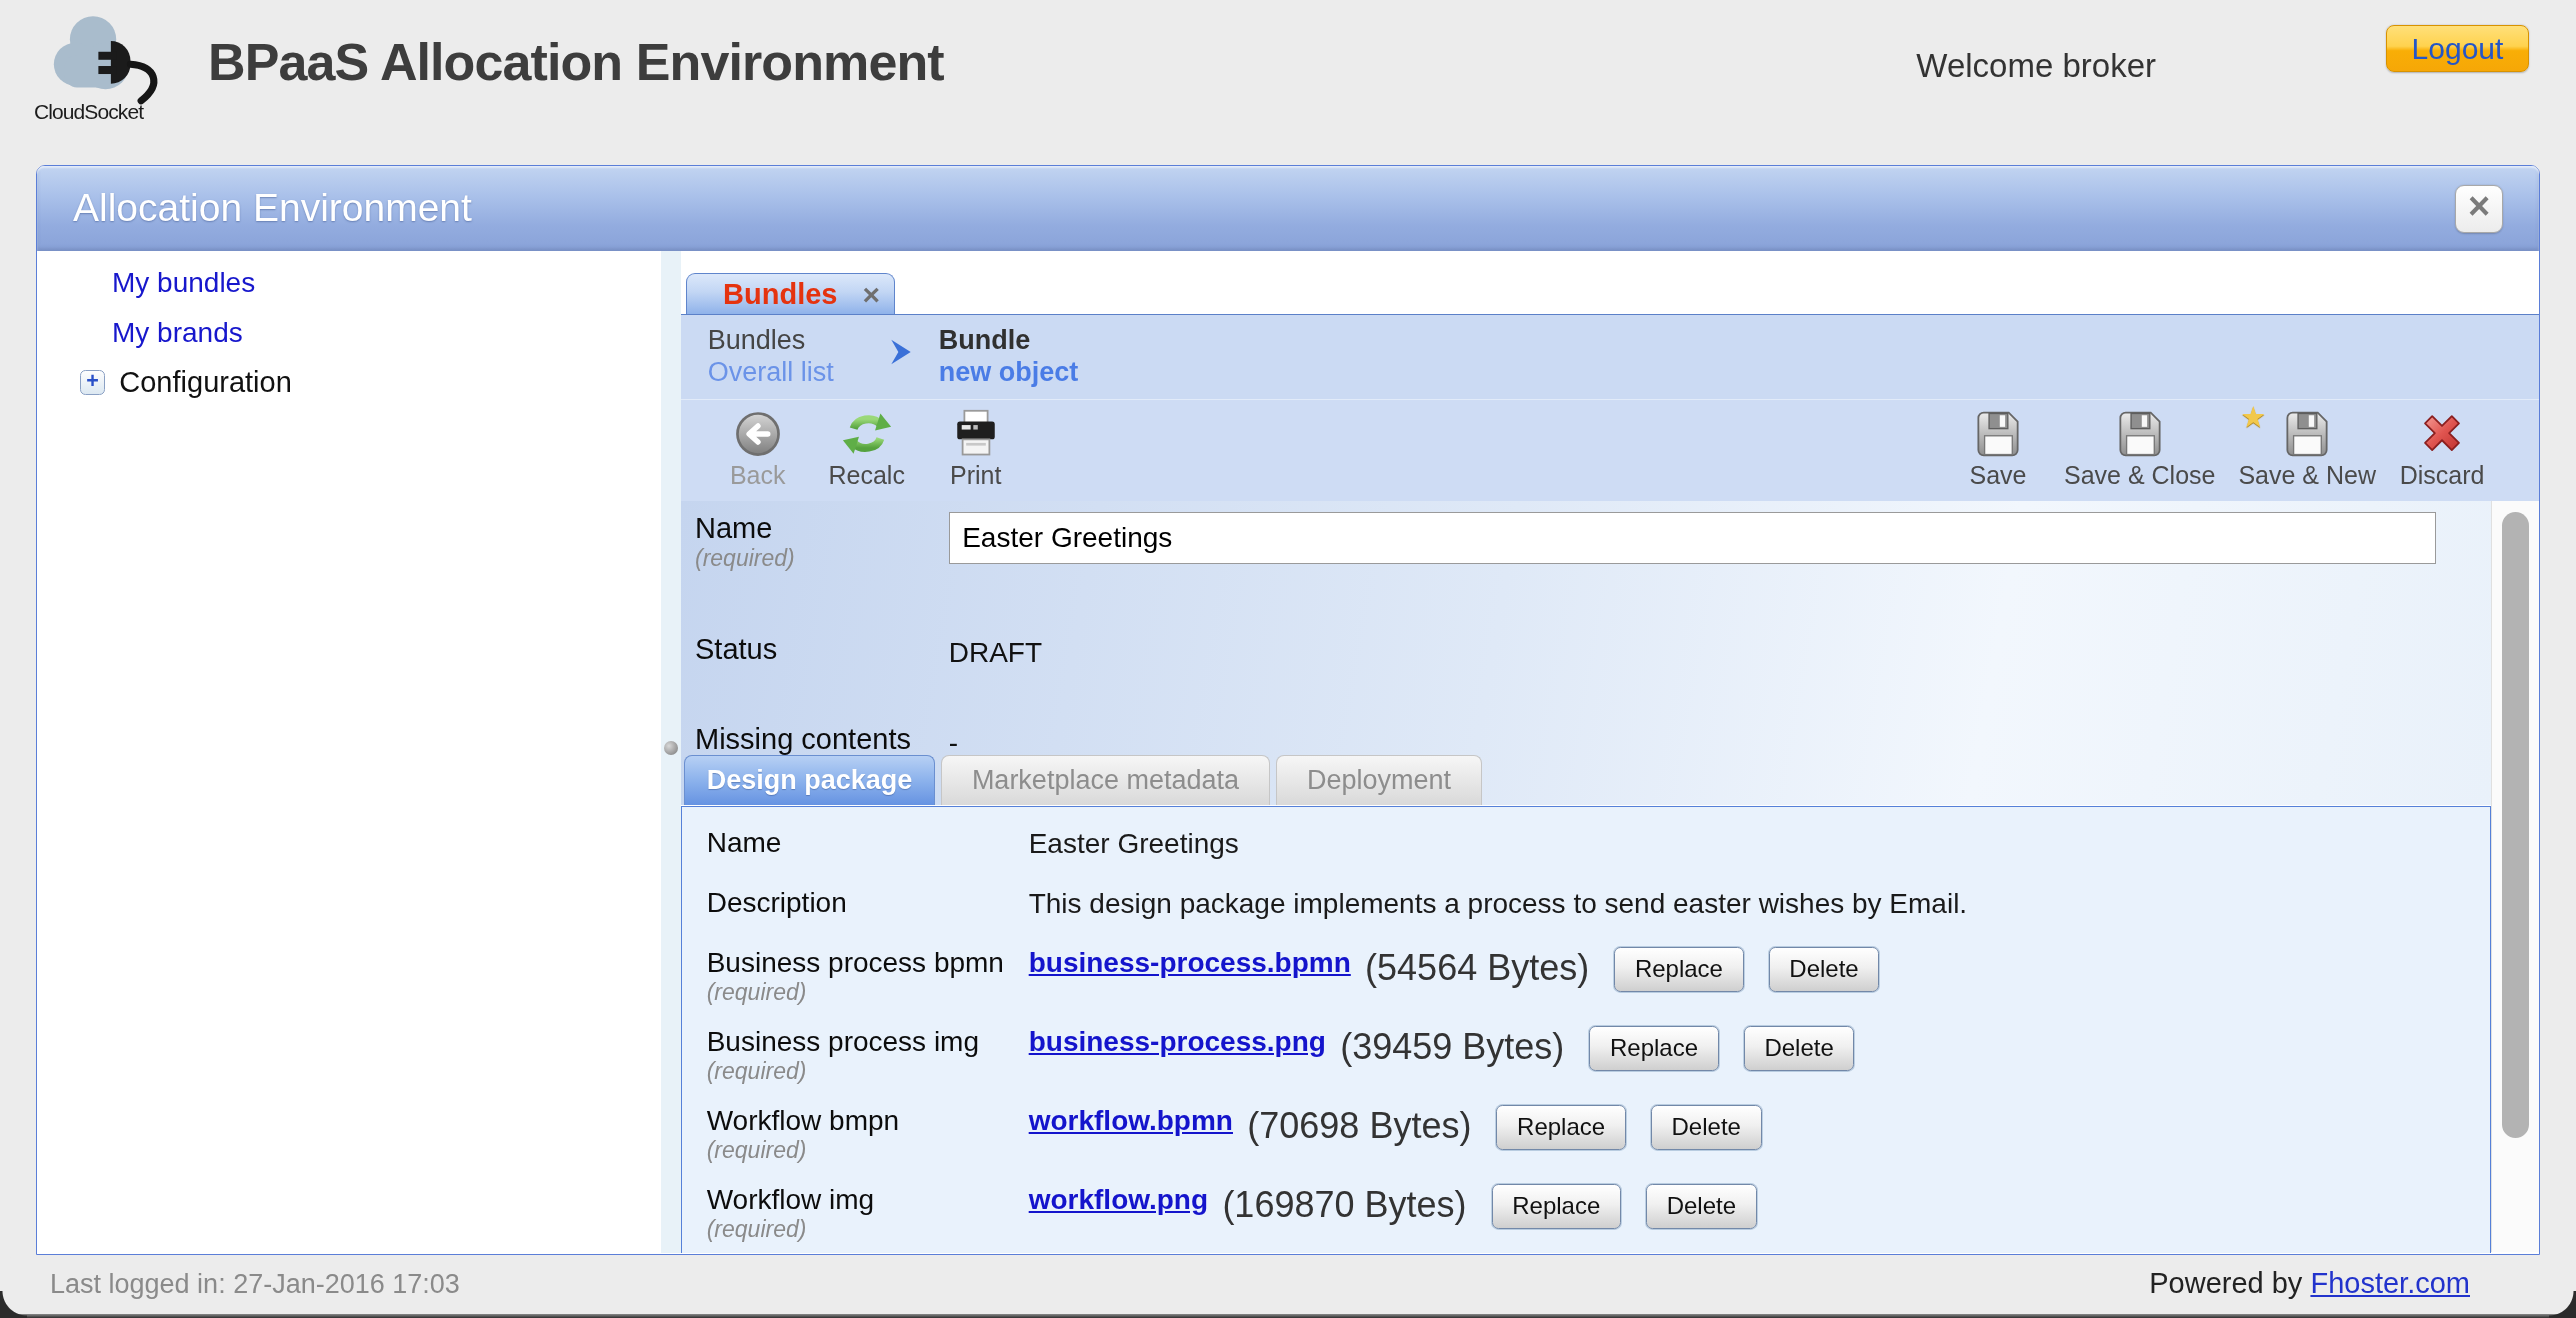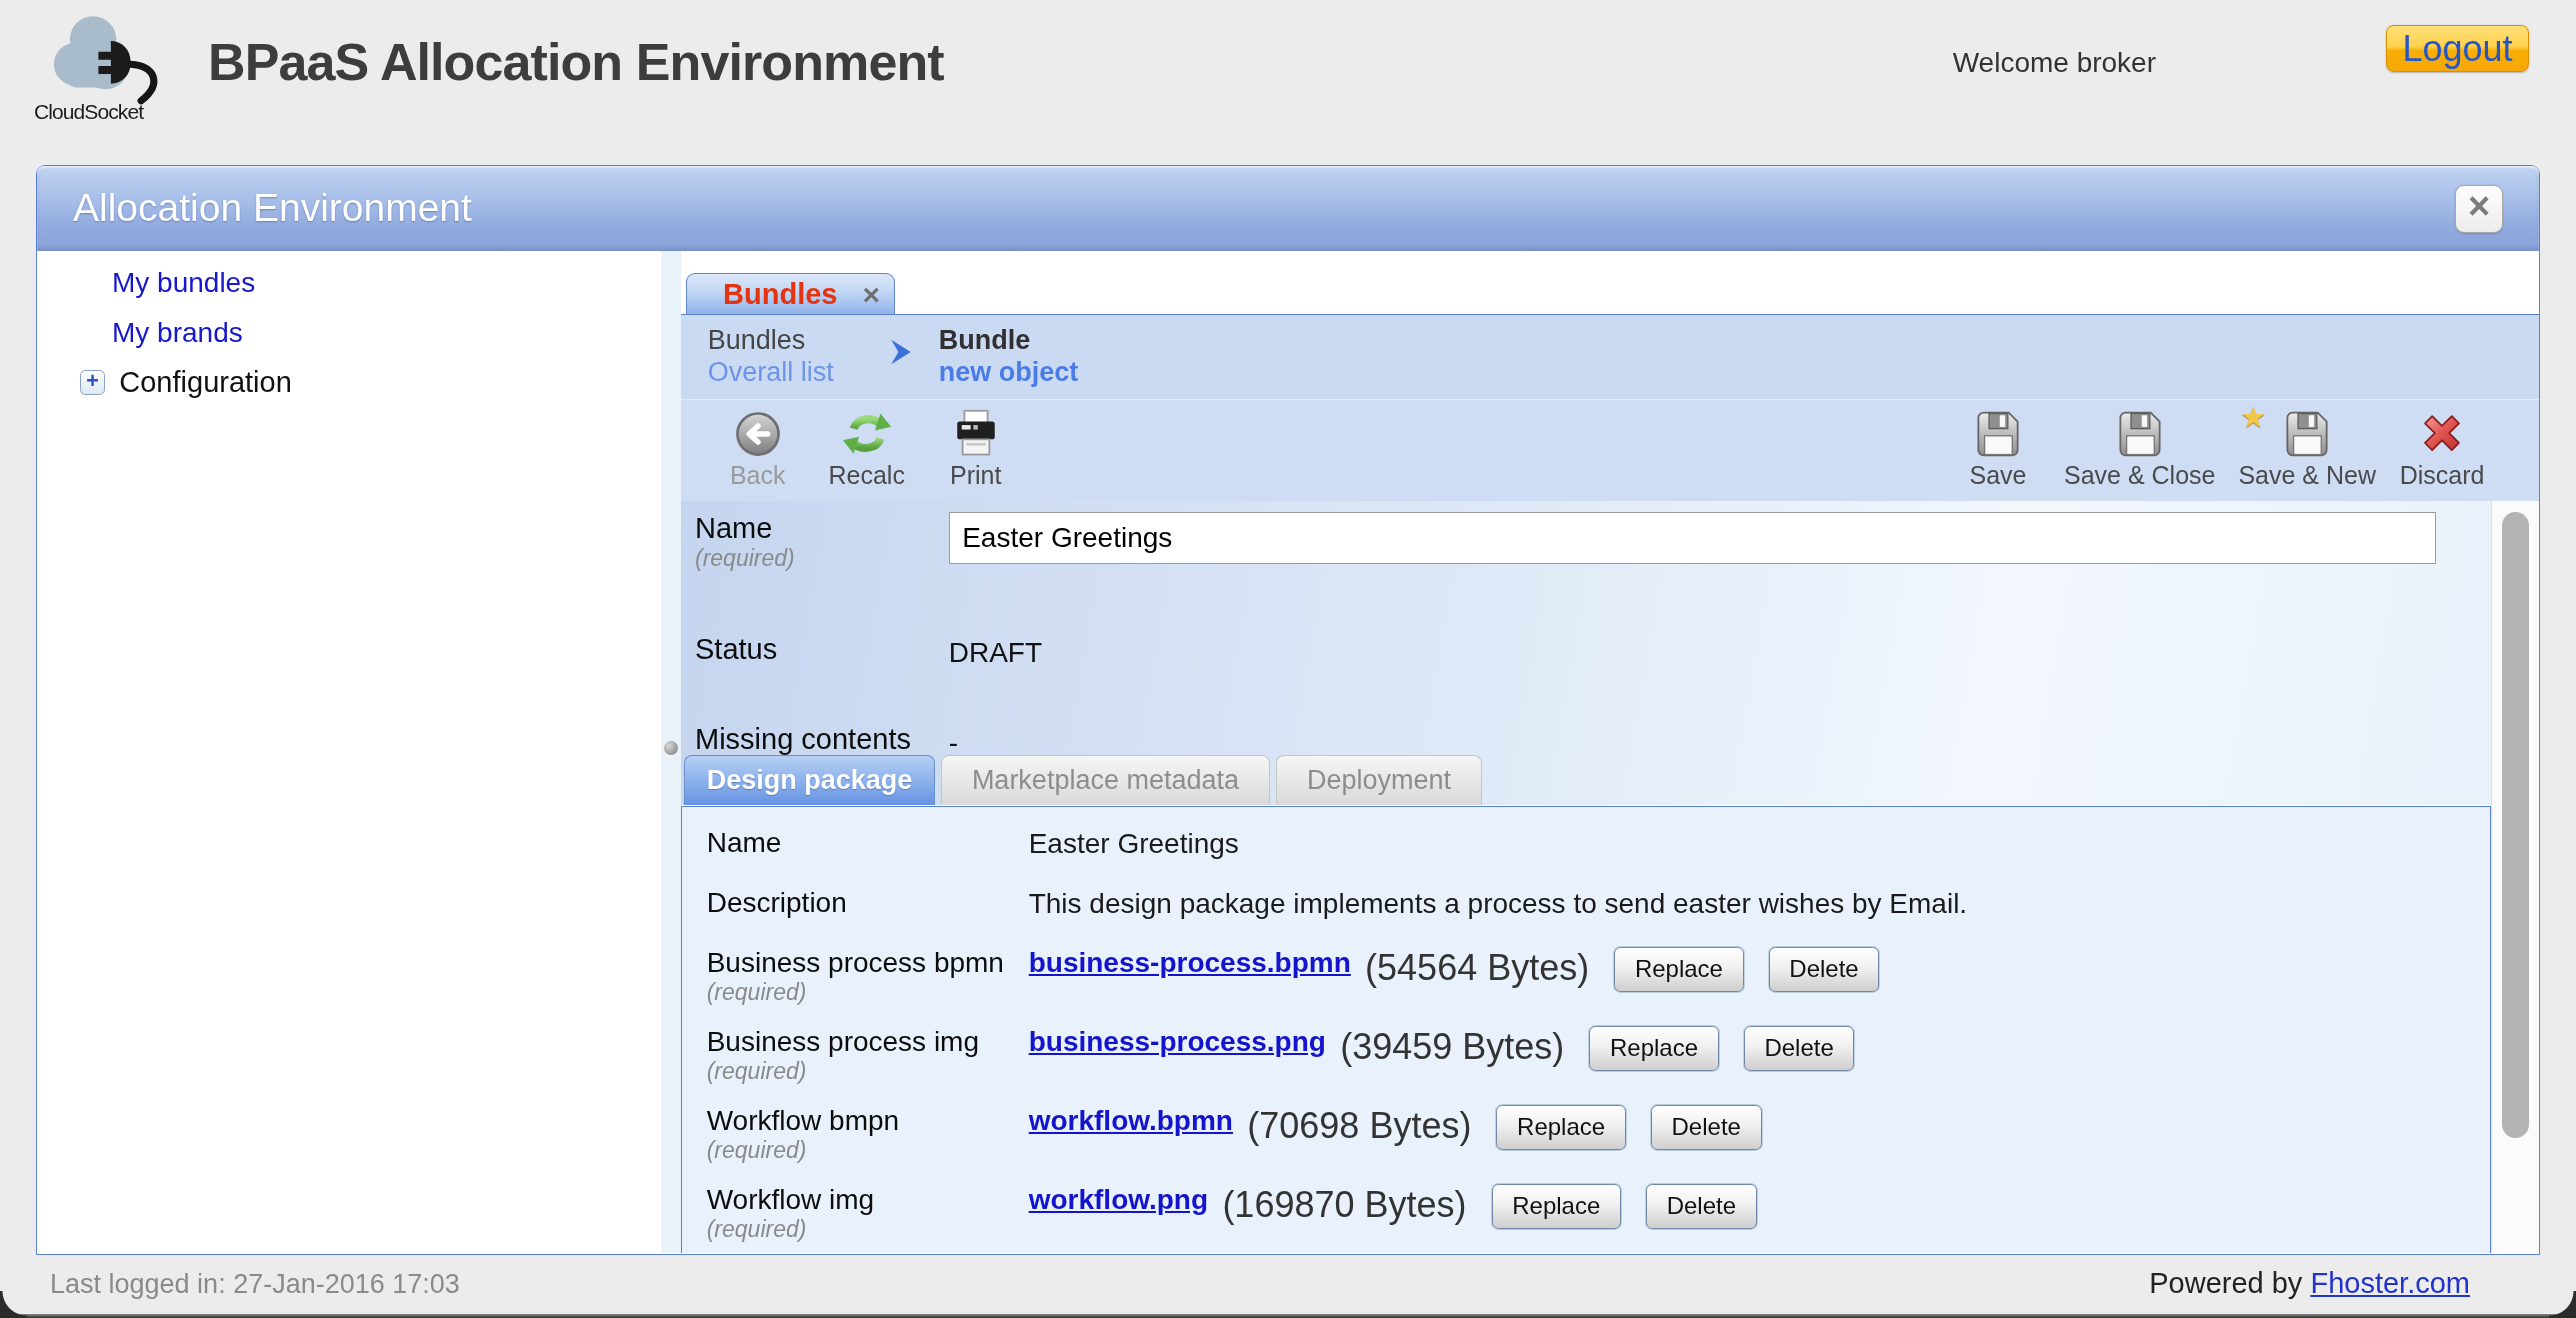--- a/index.html
+++ b/index.html
@@ -6,24 +6,24 @@
   html,body { background:#ececec; }
   body { font-family:"Liberation Sans", sans-serif; }
   #app { position:relative; width:2576px; height:1318px; background:#ececec; overflow:hidden; }
 
   
   .page-header { position:absolute; left:0; top:0; width:100%; height:165px; }
   .logo-wrap { position:absolute; left:34px; top:7.2px; width:206px; height:134px; }
   .logo-svg { position:absolute; left:7.2px; top:1.8px; }
   .logo-text { position:absolute; left:0px; top:93px; font-size:21px; color:#1c1c1c; letter-spacing:-0.9px; }
   .app-title { position:absolute; left:208px; top:32px; font-size:52px; font-weight:bold; color:#3d3d3d; letter-spacing:-0.9px; }
-  .welcome { position:absolute; right:420px; top:47px; font-size:28px; color:#333; }
+  .welcome { position:absolute; right:420px; top:47px; font-size:33px; color:#333; }
   .logout-btn { position:absolute; right:47px; top:25px; width:143px; height:47px; border:0.9px solid #d89200; border-radius:8px;
     background:linear-gradient(#ffe07a 0%, #ffd24e 45%, #f9ae06 55%, #f6a707 100%);
-    color:#2456c8; font-size:36px; text-align:center; line-height:43px; cursor:pointer;
+    color:#2456c8; font-size:30px; text-align:center; line-height:43px; cursor:pointer;
     box-shadow:0 0.9px 1.8px rgba(0,0,0,.25); font-family:"Liberation Sans", sans-serif; }
 
   
   .window { position:absolute; left:36px; top:165px; width:2504px; height:1090px;
     border:1.8px solid #5b7ed8; border-radius:9px 9px 0 0; background:#fff; }
   .titlebar { height:85px; border-radius:7.2px 7.2px 0 0;
     background:linear-gradient(#c2d4f1 0%, #aac1ea 35%, #93acdf 70%, #89a2d8 100%);
     box-shadow:inset 0 1.8px 1.8px rgba(255,255,255,.6), inset 0 -2.7px 3.6px rgba(90,110,160,.35);
     position:relative; }
   .titlebar-text { position:absolute; left:36px; top:19.7px; font-size:39px; color:#fff; text-shadow:0 0.9px 1.8px rgba(70,95,150,.6); }

